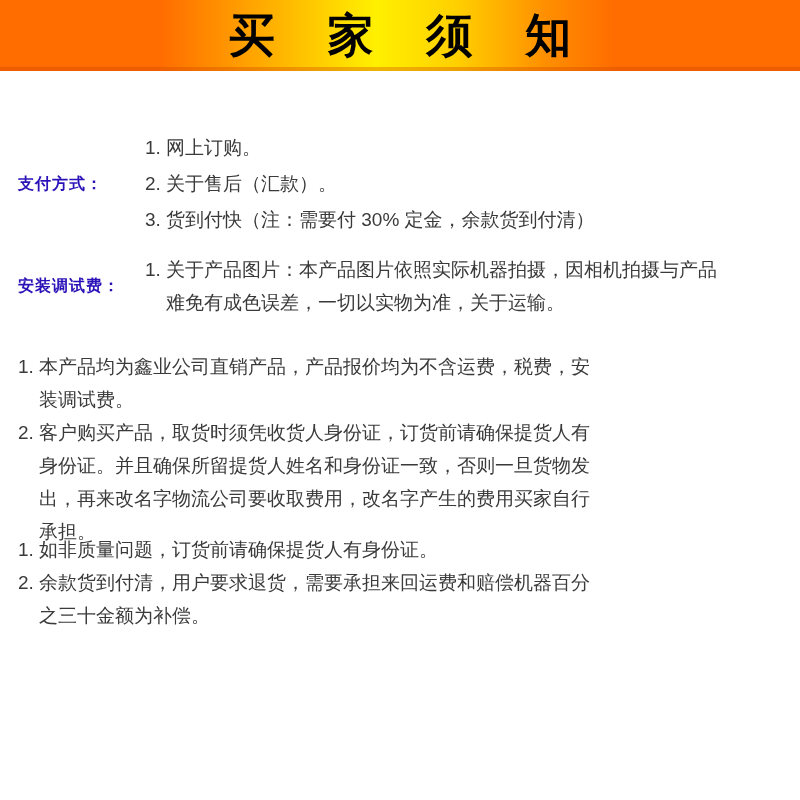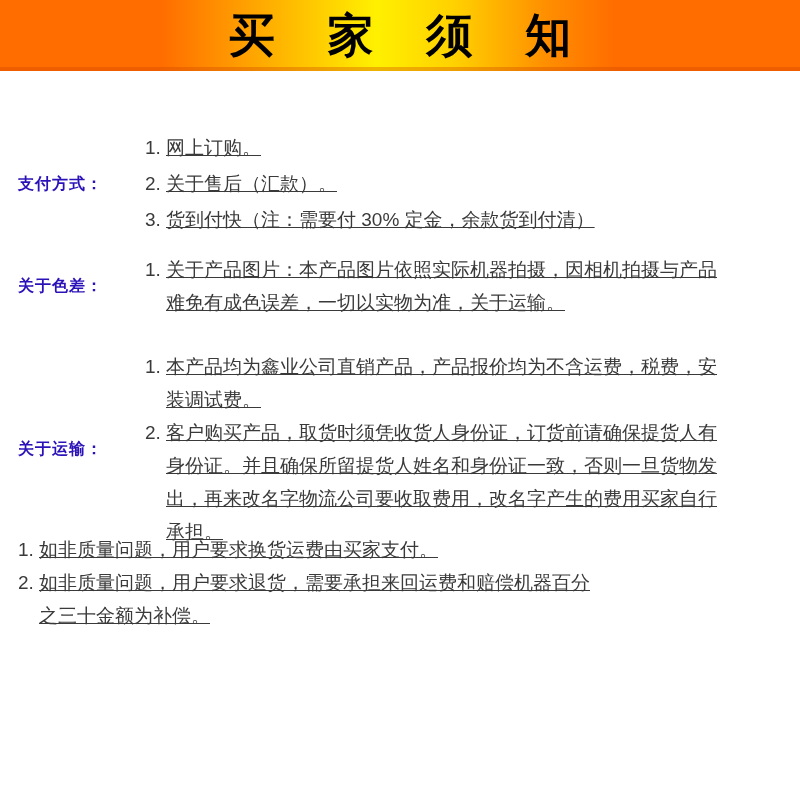--- a/index.html
+++ b/index.html
@@ -34,21 +34,21 @@
     color:var(--label_blue,#2a12b8); white-space:nowrap;
   }
   .content {
     flex:none; width:578px;
     font-size:19px; line-height:33px;
     color:var(--text_dark,#3a3a3a);
   }
   .item { display:flex; }
   .item .num { flex:none; width:21px; }
   .item .num:empty { display:none; }
-  .item .txt { flex:1;text-decoration:underline; }
+  .item .txt { flex:1; }
 
   #sections .section:nth-of-type(1) { top:130px; }
   #sections .section:nth-of-type(1) .content { line-height:36px; }
   #sections .section:nth-of-type(2) { top:253px; }
   #sections .section:nth-of-type(3) { top:350px; }
   #sections .section:nth-of-type(4) { top:533px; }
   #sections .section:nth-of-type(5) { top:688px; }
   #sections .section:nth-of-type(5) .content { width:620px; }
 </style>
 </head>
@@ -71,52 +71,51 @@
             <span class="txt">关于售后（汇款）。</span>
           </div>
           <div class="item">
             <span class="num">3.</span>
             <span class="txt">货到付快（注：需要付 30% 定金，余款货到付清）</span>
           </div>
         </div>
   </section>
 
   <section class="section">
-    <div class="label">关于色差：</div>
+    <div class="label">安装调试费：</div>
     <div class="content">
           <div class="item">
             <span class="num">1.</span>
             <span class="txt">关于产品图片：本产品图片依照实际机器拍摄，因相机拍摄与产品难免有成色误差，一切以实物为准，关于运输。</span>
           </div>
         </div>
   </section>
 
   <section class="section">
-    <div class="label">关于运输：</div>
     <div class="content">
           <div class="item">
             <span class="num">1.</span>
             <span class="txt">本产品均为鑫业公司直销产品，产品报价均为不含运费，税费，安装调试费。</span>
           </div>
           <div class="item">
             <span class="num">2.</span>
             <span class="txt">客户购买产品，取货时须凭收货人身份证，订货前请确保提货人有身份证。并且确保所留提货人姓名和身份证一致，否则一旦货物发出，再来改名字物流公司要收取费用，改名字产生的费用买家自行承担。</span>
           </div>
         </div>
   </section>
 
   <section class="section">
     <div class="content">
           <div class="item">
             <span class="num">1.</span>
-            <span class="txt">如非质量问题，用户要求换货运费由买家支付。</span>
+            <span class="txt">如非质量问题，订货前请确保提货人有身份证。</span>
           </div>
           <div class="item">
             <span class="num">2.</span>
-            <span class="txt">如非质量问题，用户要求退货，需要承担来回运费和赔偿机器百分之三十金额为补偿。</span>
+            <span class="txt">余款货到付清，用户要求退货，需要承担来回运费和赔偿机器百分之三十金额为补偿。</span>
           </div>
         </div>
   </section>
 
   <section class="section">
   </section>
 </main>
 </div>
 
 </body></html>

